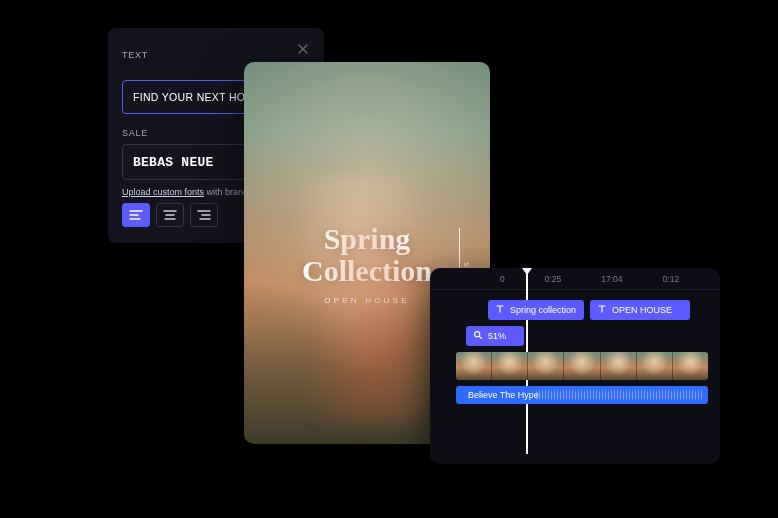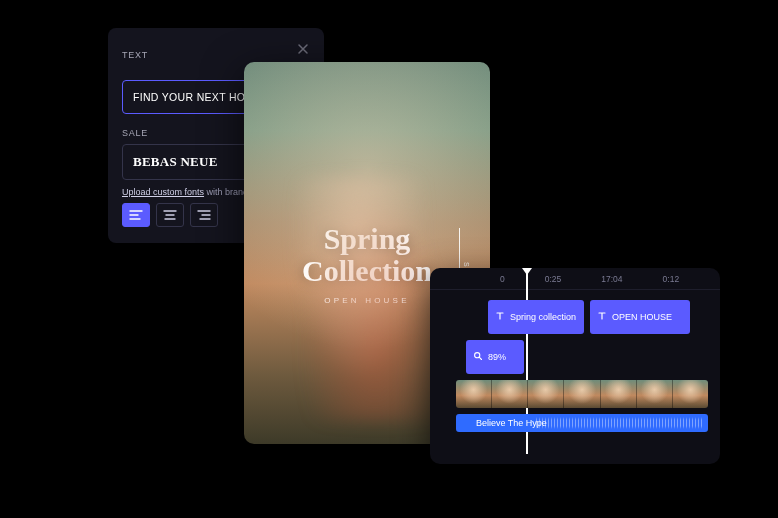--- a/index.html
+++ b/index.html
@@ -44,21 +44,21 @@
   .font-select {
     width:100%;
     background:#14141e;
     border:1px solid #34344a;
     border-radius:4px;
     padding:8px 10px;
     display:flex; justify-content:space-between; align-items:center;
     cursor:pointer;
   }
   .font-name {
-    font-family: Liberation Serif, serif;
+    font-family: Liberation Mono, monospace;
     font-weight:900;
     font-stretch:condensed;
     letter-spacing:.02em;
     font-size:13px;
     color:#fff;
   }
   .chev svg{width:12px;height:12px;}
 
   .upload-line { font-size:9px; color:#9c9cb4; margin-top:7px; }
   .upload-link { color:#cfcfe6; text-decoration:underline; cursor:pointer; }
@@ -151,21 +151,21 @@
   .playhead::before{
     content:""; position:absolute; top:-4px; left:-4px;
     width:0;height:0;
     border-left:5px solid transparent;
     border-right:5px solid transparent;
     border-top:7px solid #fff;
   }
   .tracks { padding:10px 10px 10px 14px; display:flex; flex-direction:column; gap:6px; position:relative; }
 
   .clip {
-    height:34px;
+    height:20px;
     border-radius:3px;
     display:flex; align-items:center;
     gap:5px;
     padding:0 7px;
     font-size:9px;
     color:#fff;
     cursor:grab;
   }
   .row { display:flex; gap:6px; }
   .purple { background:#5b5bff; }
@@ -185,21 +185,21 @@
       linear-gradient(180deg,#6f8c7a 0%, #c0895f 55%, #5a4a32 100%);
     border-right:1px solid rgba(0,0,0,.35);
   }
   .thumb:last-child{border-right:none;}
 
   .audio-track {
     height:18px;
     border-radius:3px;
     background:#2f6bff;
     display:flex; align-items:center;
-    padding:0 15px; gap:5px;
+    padding:0 7px; gap:5px;
     color:#fff; font-size:9px;
     cursor:grab;
     position:relative;
     overflow:hidden;
   }
   .wave {
     position:absolute; left:80px; right:6px; top:3px; bottom:3px;
     background:
       repeating-linear-gradient(90deg,
         rgba(255,255,255,.55) 0 1px,
@@ -298,21 +298,21 @@
         <span>OPEN HOUSE</span>
       </div>
     </div>
 
     <div class="row">
       <div class="clip purple t2">
         <span><svg viewBox="0 0 10 10">
               <circle cx="4.2" cy="4.2" r="2.6" stroke="#fff" stroke-width="1.1" fill="none"></circle>
               <path d="M6.2 6.2l2.3 2.3" stroke="#fff" stroke-width="1.1" stroke-linecap="round"></path>
             </svg></span>
-        <span>89%</span>
+        <span>51%</span>
       </div>
     </div>
 
     <div class="video-track vt">
       <div class="thumb"></div>
       <div class="thumb"></div>
       <div class="thumb"></div>
       <div class="thumb"></div>
       <div class="thumb"></div>
       <div class="thumb"></div>

